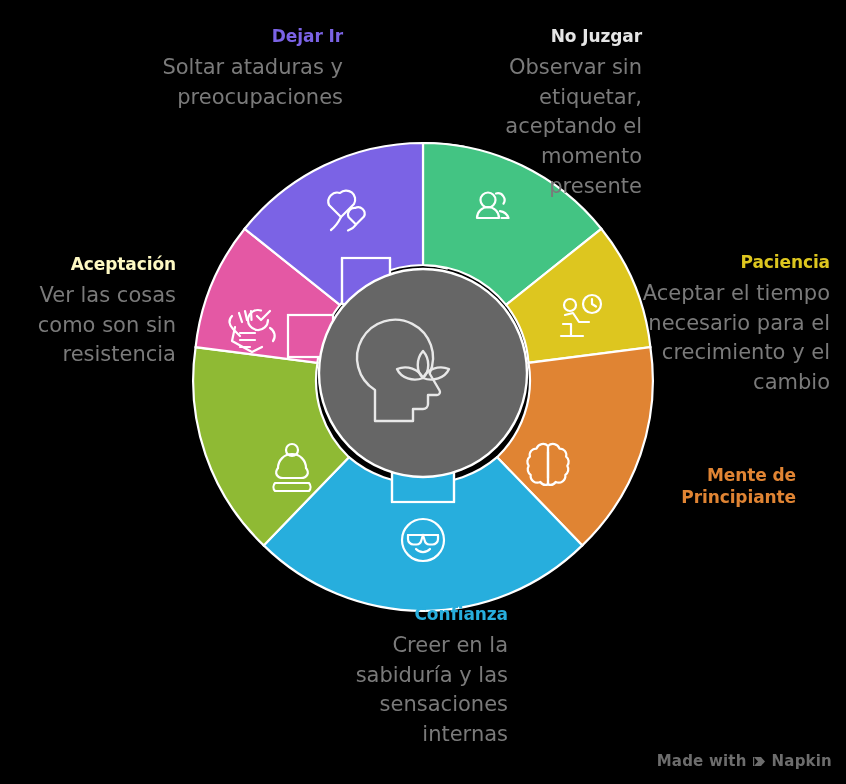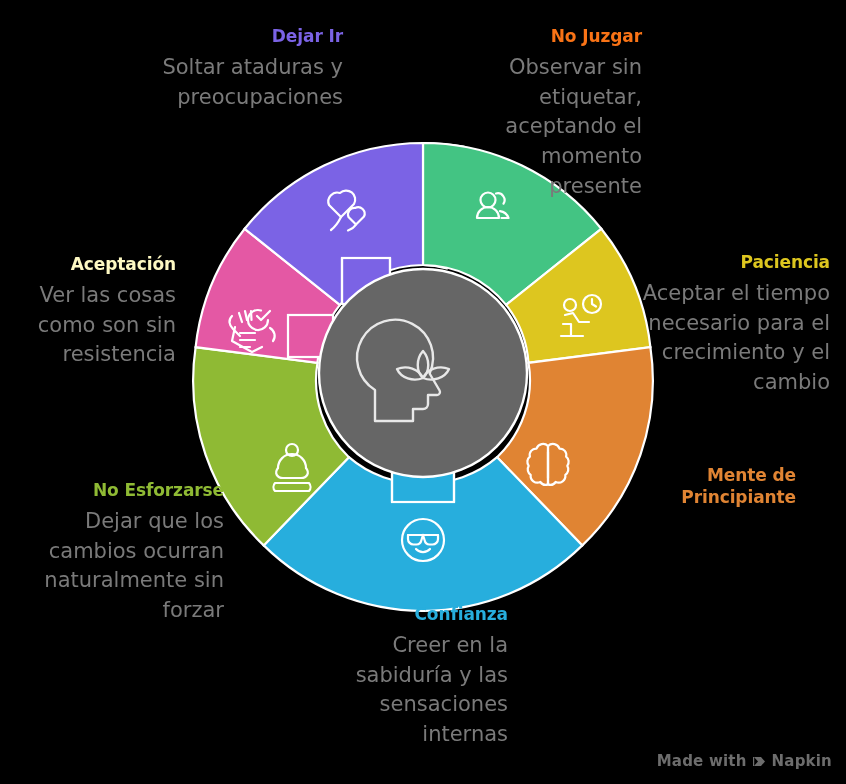--- a/index.html
+++ b/index.html
@@ -222,42 +222,38 @@
       </g>
     </g>
   </svg>
 
   <div class="callout" id="callout-dejar-ir">
     <div class="c-title" style="color:#7B63E5">Dejar Ir</div>
     <div class="c-desc">Soltar ataduras y preocupaciones</div>
   </div>
 
   <div class="callout" id="callout-no-juzgar">
-    <div class="c-title" style="color:#f97316">No Juzgar</div>
+    <div class="c-title" style="color:#e5e5e5">No Juzgar</div>
     <div class="c-desc">Observar sin etiquetar, aceptando el momento presente</div>
   </div>
 
   <div class="callout" id="callout-paciencia">
     <div class="c-title" style="color:#DDC61F">Paciencia</div>
     <div class="c-desc">Aceptar el tiempo necesario para el crecimiento y el cambio</div>
   </div>
 
   <div class="callout tight" id="callout-mente">
     <div class="c-title" style="color:#E08433">Mente de Principiante</div>
   </div>
 
   <div class="callout" id="callout-confianza">
     <div class="c-title" style="color:#27AEDD">Confianza</div>
     <div class="c-desc">Creer en la sabiduría y las sensaciones internas</div>
   </div>
 
-  <div class="callout" id="callout-no-esforzarse">
-    <div class="c-title" style="color:#8FBA34">No Esforzarse</div>
-    <div class="c-desc">Dejar que los cambios ocurran naturalmente sin forzar</div>
-  </div>
 
   <div class="callout" id="callout-aceptacion">
     <div class="c-title" style="color:#fef9c3">Aceptación</div>
     <div class="c-desc">Ver las cosas como son sin resistencia</div>
   </div>
 
   <div id="footer-napkin">
     <span>Made with</span>
     <span class="nk-logo">
       <svg width="13" height="11" viewBox="0 0 13 11">

